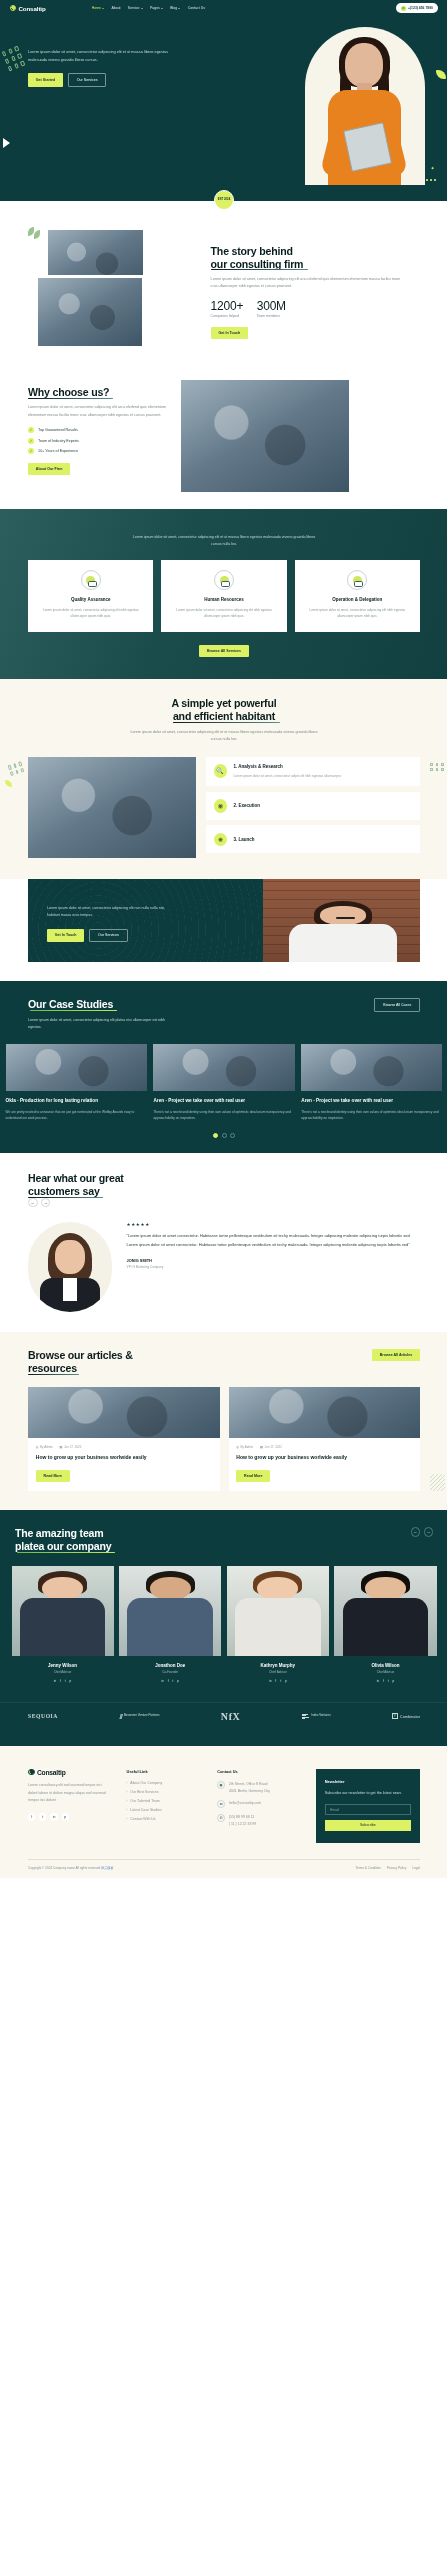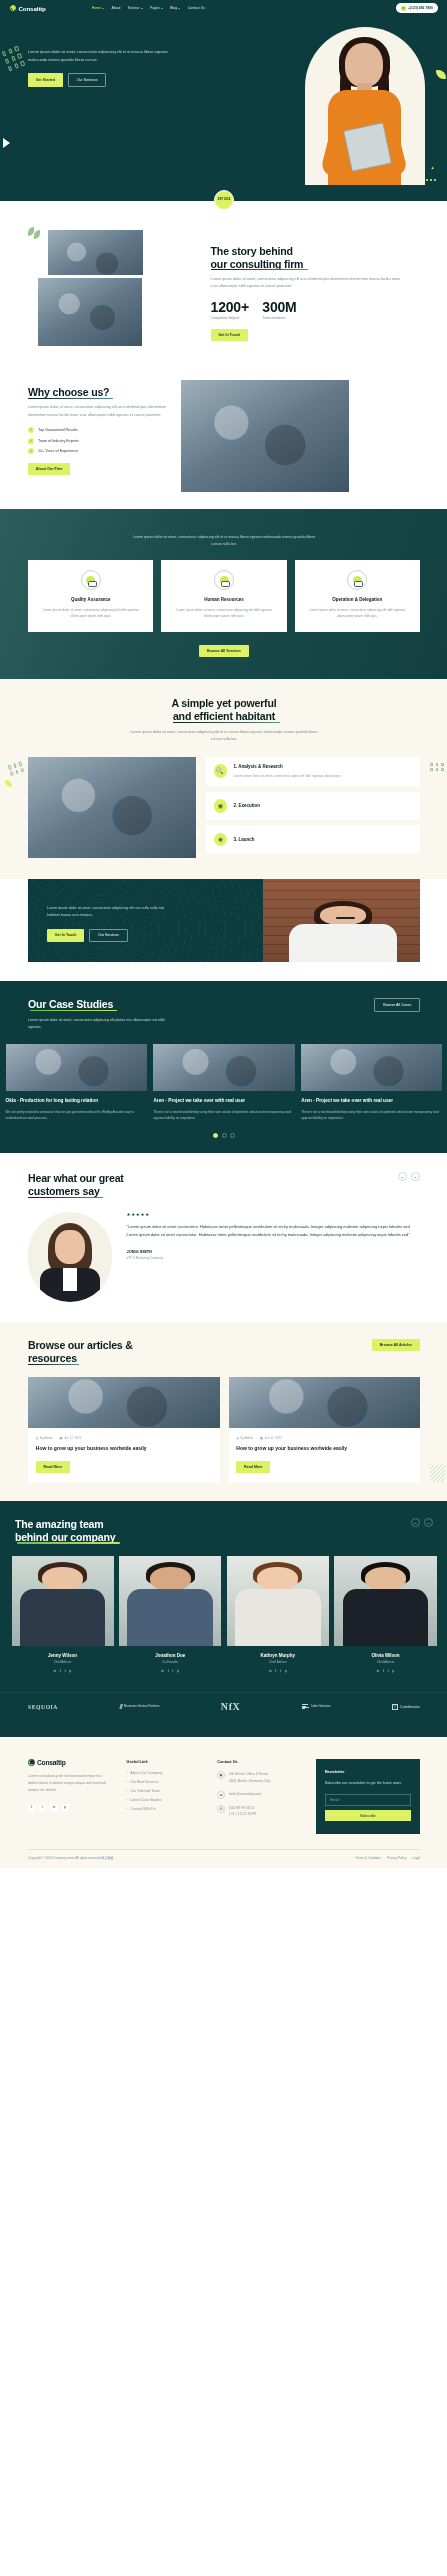--- a/index.html
+++ b/index.html
@@ -119,21 +119,21 @@
   h2.sec {
     font-size:10.6px; line-height:1.22; font-weight:bold; color:#0a1d1e; letter-spacing:-0.2px;
   }
   .uline-dark { position:relative; display:inline-block; }
   .uline-dark::after {
     content:""; position:absolute; left:0; right:-5%; bottom:0px; height:1.1px;
     background:linear-gradient(90deg,#0a1d1e,#5d8d8c); border-radius:1.1px;
   }
   .muted { color:#7d8a8a; font-size:3.7px; line-height:2.0; margin-top:5.6px; }
   .stats { display:flex; gap:13.4px; margin-top:7.8px; }
-  .stat-num { font-size:14px; font-weight:bold; color:#0a1d1e; letter-spacing:-0.2px;text-align:center; }
+  .stat-num { font-size:12px; font-weight:normal; color:#0a1d1e; letter-spacing:-0.2px;text-align:center; }
   .stat-lbl { font-size:3.4px; color:#7d8a8a; margin-top:1.7px; }
   .mt14 { margin-top:7.8px; }
 
   
   .why { background:#fff; padding:2.2px 0 17px; }
   .why-grid { display:flex; gap:13.4px; align-items:flex-start; }
   .why-txt { width:140px; padding-top:5.6px; }
   .checks { margin-top:7.8px; display:flex; flex-direction:column; gap:4.5px; }
   .check-row { display:flex; align-items:center; gap:3.9px; }
   .check-ic {
@@ -227,21 +227,21 @@
   .case-img .img-ph { position:absolute; inset:0; }
   .case-title { color:#fff; font-size:4.7px; font-weight:bold; margin-top:6.7px; line-height:1.35; }
   .case-desc { color:#a9c0bf; font-size:3.2px; line-height:1.95; margin-top:4.5px; }
   .case-dots { display:flex; gap:3.4px; justify-content:center; margin-top:12.3px; }
   .case-dots i { width:5px;height:5px;border-radius:50%;border:0.6px solid #5d8685;display:block; }
   .case-dots i.on { background:#dcf264; border-color:#dcf264; }
 
   
   .testi { background:#fff; padding:19px 0 20px; }
   .testi-inner { width:392px; margin:0 auto; }
-  .testi-head { display:flex; justify-content:space-between; align-items:flex-start; }
+  .testi-head { display:flex; justify-content:space-between; align-items:flex-start;flex-direction:column; }
   .arrows { display:flex; gap:3.4px; }
   .arrow-btn {
     width:9.5px;height:9.5px;border-radius:50%;border:0.6px solid #cfd8d8;background:#fff;
     display:flex;align-items:center;justify-content:center;font-size:3.9px;color:#0a1d1e;cursor:pointer;
   }
   .testi-body { display:flex; gap:14.6px; margin-top:14.6px; align-items:flex-start; }
   .testi-photo { width:84px; height:90px; position:relative; }
   .testi-photo .oval {
     position:absolute; inset:0; background:#f4f2e7; border-radius:50%/46%;
     overflow:hidden;
@@ -728,21 +728,21 @@
         </div>
       </div>
     </div>
   </div>
 
   <div class="team">
     <div class="team-inner">
       <div class="team-top">
         <h2 class="sec-light">
           <span>The amazing team</span><br>
-          <span class="uline-green">behind our company</span>
+          <span class="uline-green">platea our company</span>
         </h2>
         <div class="arrows">
           <button class="arrow-btn dark">←</button>
           <button class="arrow-btn dark">→</button>
         </div>
       </div>
       <div class="team-row">
 
         <div class="team-card">
           <div class="team-img">

